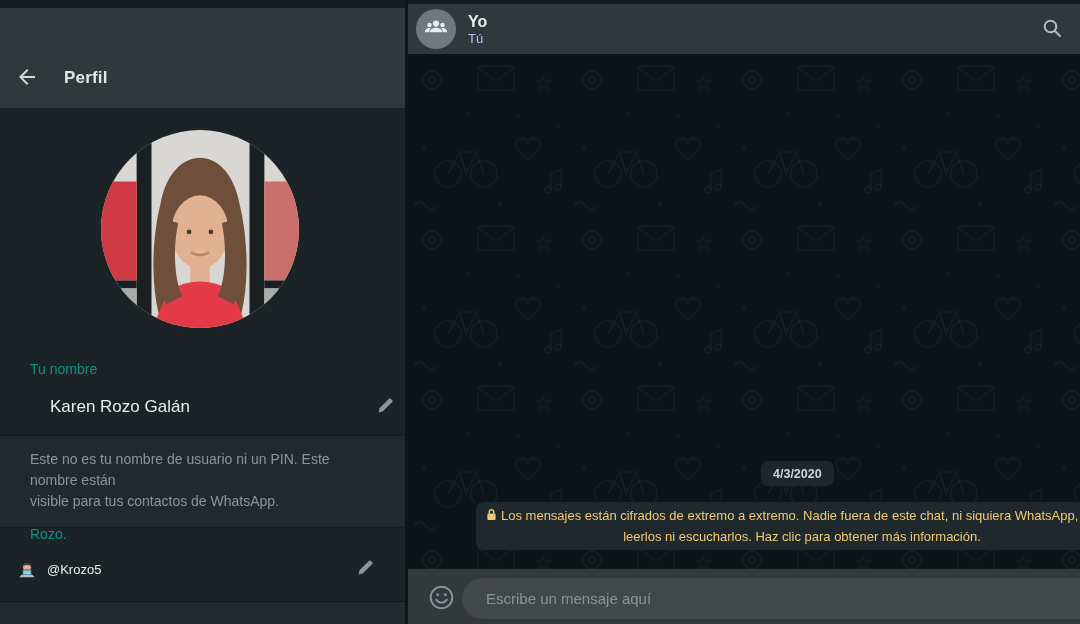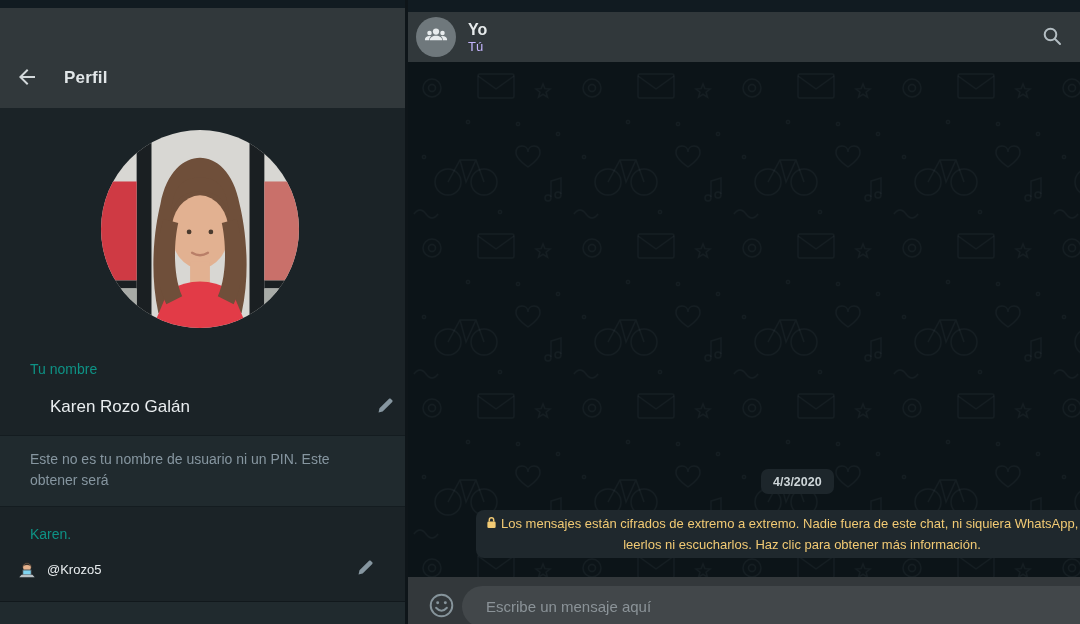--- a/index.html
+++ b/index.html
@@ -32,21 +32,21 @@
   }
   .hint-line { color:#8696a0; font-size:14px; line-height:21px; }
   .info-row { position:absolute; left:0; top:450px; width:406px; padding:0 30px 0 16px; display:flex; align-items:center; }
   .info-emoji { width:22px; height:22px; margin-right:9px; display:inline-flex; }
   .info-value { color:#e9edef; font-size:13px; flex:1; }
   .bottom-div { position:absolute; left:0; top:493px; width:406px; height:1px; background:#11181c; }
   .bottom-area { position:absolute; left:0; top:494px; width:406px; height:30px; background:#202a2e; }
   
   .panel-divider { position:absolute; left:405px; top:0; width:3px; height:624px; background:#0e1519; }
   
-  .chat { position:absolute; left:408px; top:12px; width:672px; height:528px; }
+  .chat { position:absolute; left:408px; top:4px; width:672px; height:528px; }
   .chat-header {
     position:absolute; left:0; top:0; width:672px; height:50px; background:#31383b;
     display:flex; align-items:center; padding:0 14px 0 8px; z-index:3;
   }
   .chat-avatar { width:40px; height:40px; border-radius:50%; background:#6f787c; display:flex; align-items:center; justify-content:center; cursor:pointer; flex:none; }
   .chat-titles { margin-left:12px; flex:1; cursor:pointer; }
   .chat-title { color:#e7ebec; font-size:16px; font-weight:700; line-height:19px; }
   .chat-subtitle { color:#c4b5fd; font-size:13px; line-height:16px; }
   .search-btn { background:none; border:none; cursor:pointer; width:28px; height:28px; display:flex; align-items:center; justify-content:center; }
   .chat-body { position:absolute; left:0; top:50px; width:672px; height:515px; background:#7f1d1d; overflow:hidden; }
@@ -126,24 +126,25 @@
       <button class="edit-btn">
         <span>
           <svg width="19" height="19" viewBox="0 0 18 18">
               <path d="M15.4 4.1 13.9 2.6c-.4-.4-1.1-.4-1.5 0L3.3 11.7 2.4 15.6l3.9-.9 9.1-9.1c.4-.4.4-1.1 0-1.5z" fill="#8696a0"></path>
             </svg>
         </span>
       </button>
     </div>
 
     <div class="hint-block">
-      <div class="hint-line">Este no es tu nombre de usuario ni un PIN. Este obtener será</div>
-    </div>
-
-    <div class="sec-label label-info">Karen.</div>
+      <div class="hint-line">Este no es tu nombre de usuario ni un PIN. Este nombre están</div>
+      <div class="hint-line">visible para tus contactos de WhatsApp.</div>
+    </div>
+
+    <div class="sec-label label-info">Rozo.</div>
     <div class="info-row">
       <span class="info-emoji">
         <svg width="22" height="22" viewBox="0 0 20 20">
           <path d="M5.2 9 a4.8 4.8 0 0 1 9.6 0 z" fill="#35302b"></path>
           <circle cx="10" cy="8.6" r="3.5" fill="#e6b28d"></circle>
           <path d="M6.6 7.2 a3.6 3.6 0 0 1 6.8 0 q-3.4-1.6-6.8 0z" fill="#35302b"></path>
           <rect x="5.8" y="10.5" width="8.4" height="5.2" rx="0.6" fill="#4a5257"></rect>
           <rect x="6.6" y="11.3" width="6.8" height="3.6" fill="#7fd4f0"></rect>
           <path d="M3 17.5 h14 l-2-2.2 h-10 z" fill="#b9c0c4"></path>
         </svg>

